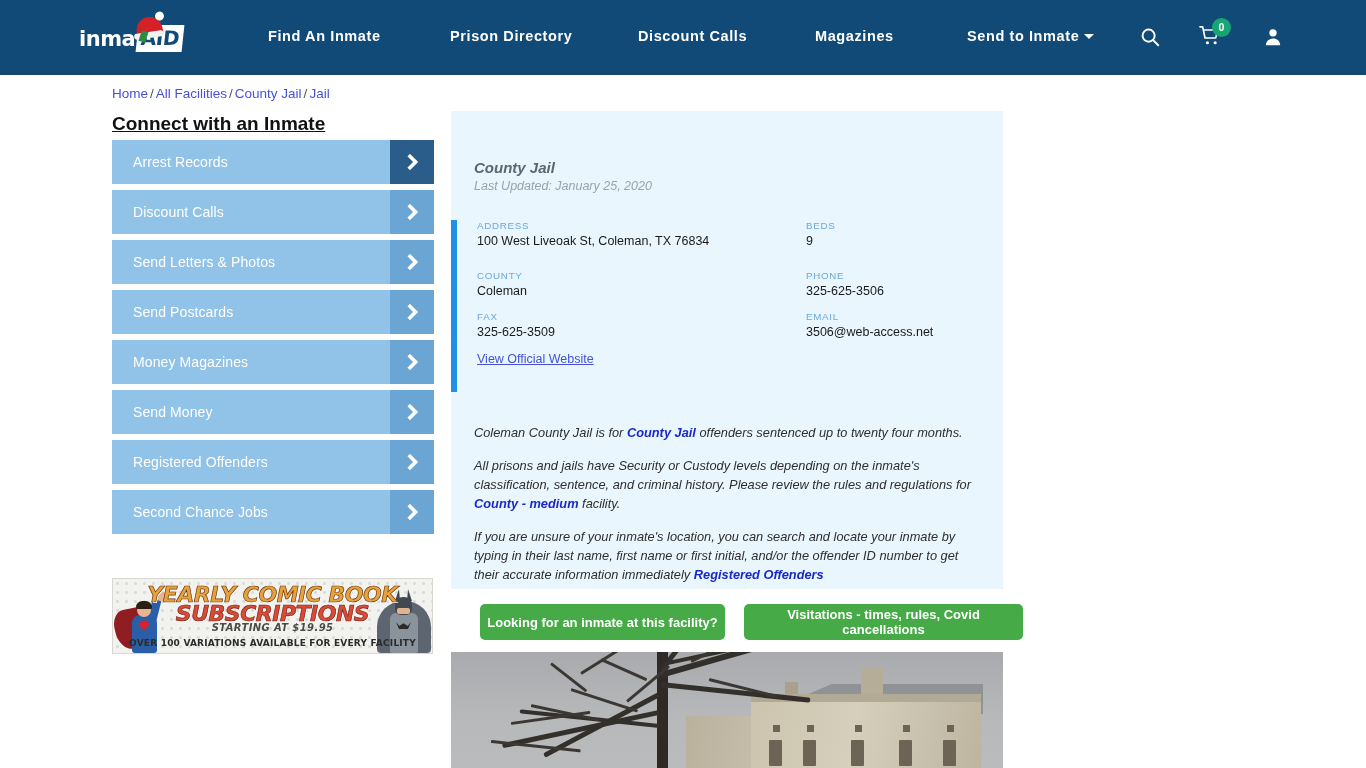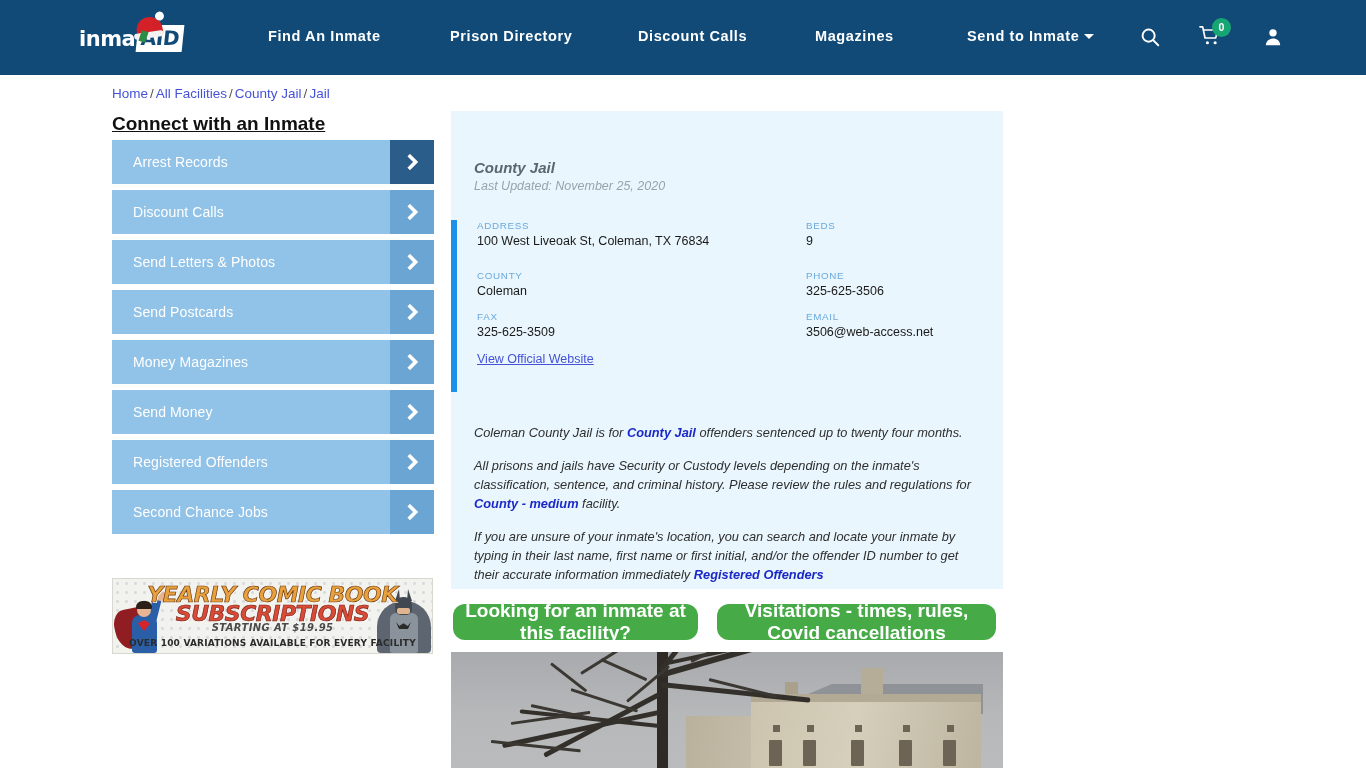--- a/index.html
+++ b/index.html
@@ -313,25 +313,26 @@
   .desc a {
     color: #1b28c8; font-weight: bold;
     font-style: italic; text-decoration: none; cursor: pointer;
   }
 
   
   .gbtn {
     position: absolute;
     background: #46ab46;
     color: #ffffff;
-    font-size: 19px; font-weight: bold;
-    border: none; border-radius: 12px;
+    font-size: 13px; font-weight: bold;
+    border: none; border-radius: 5px;
     display: flex; align-items: center; justify-content: center;
     cursor: pointer;
     font-family: "Liberation Sans", sans-serif;
+    margin-left: 27px;
   }
   .gb-find { left: 453px; top: 604px; width: 245px; height: 36px; }
   .gb-visit { left: 717px; top: 604px; width: 279px; height: 36px; }
 
   
   .photo {
     position: absolute; left: 451px; top: 652px;
     width: 552px; height: 116px;
     overflow: hidden;
     background: linear-gradient(#a8aaad 0%, #b6b8ba 55%, #b9bbbd 100%);
@@ -512,21 +513,21 @@
 
   <div class="comic-l1">YEARLY COMIC BOOK</div>
   <div class="comic-l2">SUBSCRIPTIONS</div>
   <div class="comic-l3">STARTING AT $19.95</div>
   <div class="comic-l4">OVER 100 VARIATIONS AVAILABLE FOR EVERY FACILITY</div>
 </div>
 
 <div class="main-card">
 
   <div class="fac-sub">County Jail</div>
-  <div class="fac-updated">Last Updated: November 25, 2020</div>
+  <div class="fac-updated">Last Updated: January 25, 2020</div>
 
   <div class="info-block">
     <div class="info-bar"></div>
     <div class="info-grid">
 
       <div class="info-cell c-addr">
         <div class="info-lab">ADDRESS</div>
         <div class="info-val">100 West Liveoak St, Coleman, TX 76834</div>
       </div>
 

